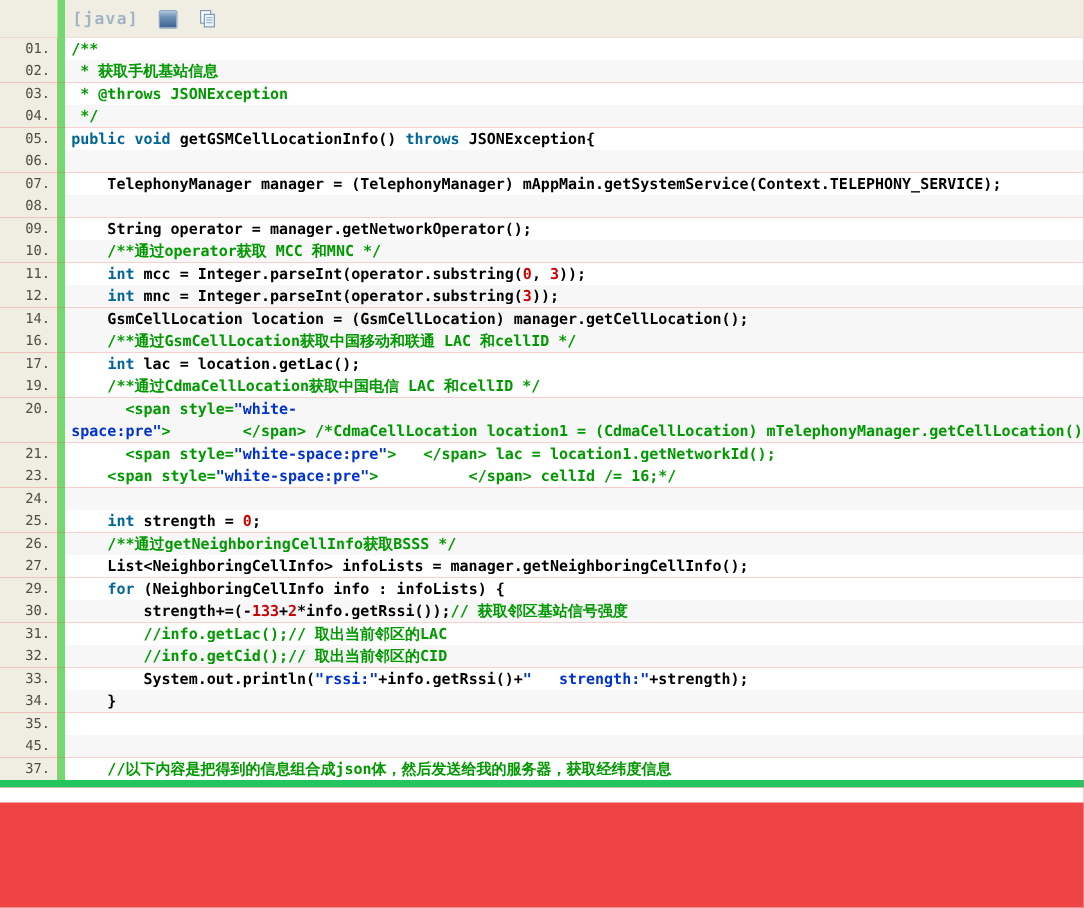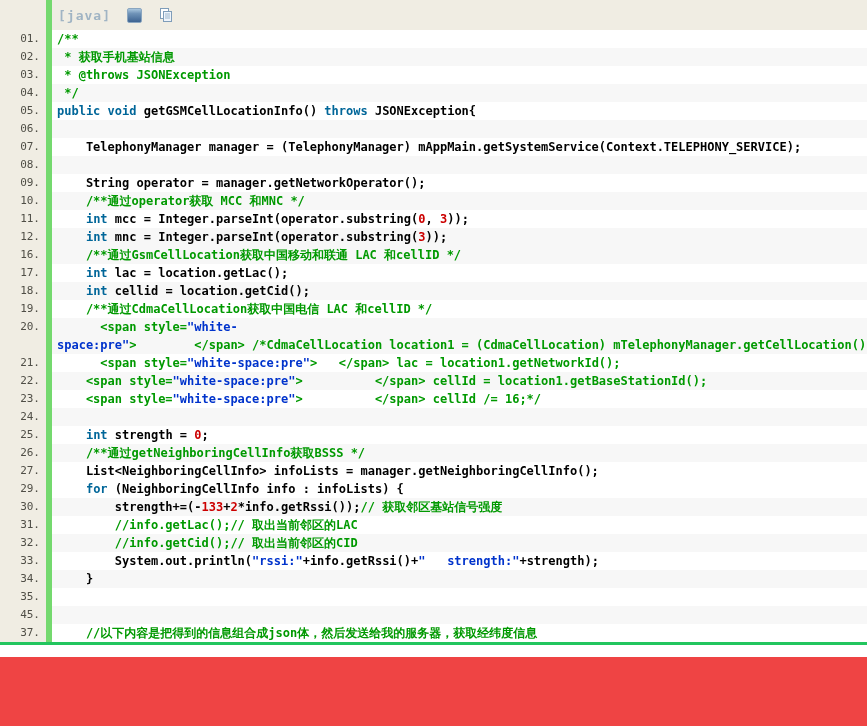--- a/index.html
+++ b/index.html
@@ -10,21 +10,21 @@
   .viewer{width:867px;height:726px;background:#ef4444;}
   
   .code-header{display:flex;align-items:center;height:30px;background:var(--gutter-bg);}
   .header-gutter{flex:0 0 46px;height:100%;background:var(--gutter-bg);}
   .header-bar{flex:0 0 6px;height:100%;background:var(--bar);}
   .header-content{flex:1;display:flex;align-items:center;height:100%;padding-left:6px;background:var(--gutter-bg);}
   .lang-tag{color:var(--tag);font-size:13px;font-weight:bold;letter-spacing:1px;}
   .icon-btn{display:inline-flex;align-items:center;justify-content:center;margin-left:16px;cursor:pointer;}
   .sq-icon{width:13px;height:13px;border:1px solid #8aa6c0;background:linear-gradient(180deg,#a9c6de 0%,#6f93b8 35%,#3d6391 100%);border-radius:2px;}
   
-  .code-lines{border-bottom:3px solid #22c55e;}
+  .code-lines{border-bottom:6px solid #22c55e;}
   .code-row{display:flex;height:18px;line-height:18px;font-size:12px;}
   .gutter-num{flex:0 0 40px;padding-right:6px;text-align:right;background:var(--gutter-bg);
     color:var(--line-num);font-size:11px;line-height:18px;}
   .green-bar{flex:0 0 6px;background:var(--bar);}
   .code-content{flex:1;padding-left:5px;white-space:pre;overflow:hidden;font-weight:bold;color:var(--plain);}
   .code-row.odd  .code-content{background:#ffffff;}
   .code-row.even .code-content{background:var(--stripe);}
   .tok-plain{color:var(--plain);}
   .tok-keyword{color:var(--keyword);}
   .tok-comment{color:var(--comment);}
@@ -112,58 +112,53 @@
         <span class="gutter-num">11.</span>
         <span class="green-bar"></span>
         <span class="code-content"><span class="tok-plain">    </span><span class="tok-keyword">int</span><span class="tok-plain"> mcc = Integer.parseInt(operator.substring(</span><span class="tok-number">0</span><span class="tok-plain">, </span><span class="tok-number">3</span><span class="tok-plain">));</span></span>
       </div>
       <div class="code-row even">
         <span class="gutter-num">12.</span>
         <span class="green-bar"></span>
         <span class="code-content"><span class="tok-plain">    </span><span class="tok-keyword">int</span><span class="tok-plain"> mnc = Integer.parseInt(operator.substring(</span><span class="tok-number">3</span><span class="tok-plain">));</span></span>
       </div>
       <div class="code-row even">
+        <span class="gutter-num">14.</span>
+        <span class="green-bar"></span>
+        <span class="code-content"><span class="tok-plain">    GsmCellLocation location = (GsmCellLocation) manager.getCellLocation();</span></span>
+      </div>
+      <div class="code-row even">
         <span class="gutter-num">16.</span>
         <span class="green-bar"></span>
         <span class="code-content"><span class="tok-comment">    /**通过GsmCellLocation获取中国移动和联通 LAC 和cellID */</span></span>
       </div>
       <div class="code-row odd">
         <span class="gutter-num">17.</span>
         <span class="green-bar"></span>
         <span class="code-content"><span class="tok-plain">    </span><span class="tok-keyword">int</span><span class="tok-plain"> lac = location.getLac();</span></span>
       </div>
-      <div class="code-row even">
-        <span class="gutter-num">18.</span>
-        <span class="green-bar"></span>
-        <span class="code-content"><span class="tok-plain">    </span><span class="tok-keyword">int</span><span class="tok-plain"> cellid = location.getCid();</span></span>
-      </div>
       <div class="code-row odd">
         <span class="gutter-num">19.</span>
         <span class="green-bar"></span>
         <span class="code-content"><span class="tok-comment">    /**通过CdmaCellLocation获取中国电信 LAC 和cellID */</span></span>
       </div>
       <div class="code-row even">
         <span class="gutter-num">20.</span>
         <span class="green-bar"></span>
         <span class="code-content"><span class="tok-comment">      &lt;span style=</span><span class="tok-string">"white-</span></span>
       </div>
       <div class="code-row even">
         <span class="gutter-num"></span>
         <span class="green-bar"></span>
         <span class="code-content"><span class="tok-string">space:pre"</span><span class="tok-comment">&gt;        &lt;/span&gt; /*CdmaCellLocation location1 = (CdmaCellLocation) mTelephonyManager.getCellLocation();</span></span>
       </div>
       <div class="code-row odd">
         <span class="gutter-num">21.</span>
         <span class="green-bar"></span>
         <span class="code-content"><span class="tok-comment">      &lt;span style=</span><span class="tok-string">"white-space:pre"</span><span class="tok-comment">&gt;   &lt;/span&gt; lac = location1.getNetworkId();</span></span>
-      </div>
-      <div class="code-row even">
-        <span class="gutter-num">22.</span>
-        <span class="green-bar"></span>
-        <span class="code-content"><span class="tok-comment">    &lt;span style=</span><span class="tok-string">"white-space:pre"</span><span class="tok-comment">&gt;          &lt;/span&gt; cellId = location1.getBaseStationId();</span></span>
       </div>
       <div class="code-row odd">
         <span class="gutter-num">23.</span>
         <span class="green-bar"></span>
         <span class="code-content"><span class="tok-comment">    &lt;span style=</span><span class="tok-string">"white-space:pre"</span><span class="tok-comment">&gt;          &lt;/span&gt; cellId /= 16;*/</span></span>
       </div>
       <div class="code-row even">
         <span class="gutter-num">24.</span>
         <span class="green-bar"></span>
         <span class="code-content"></span>

